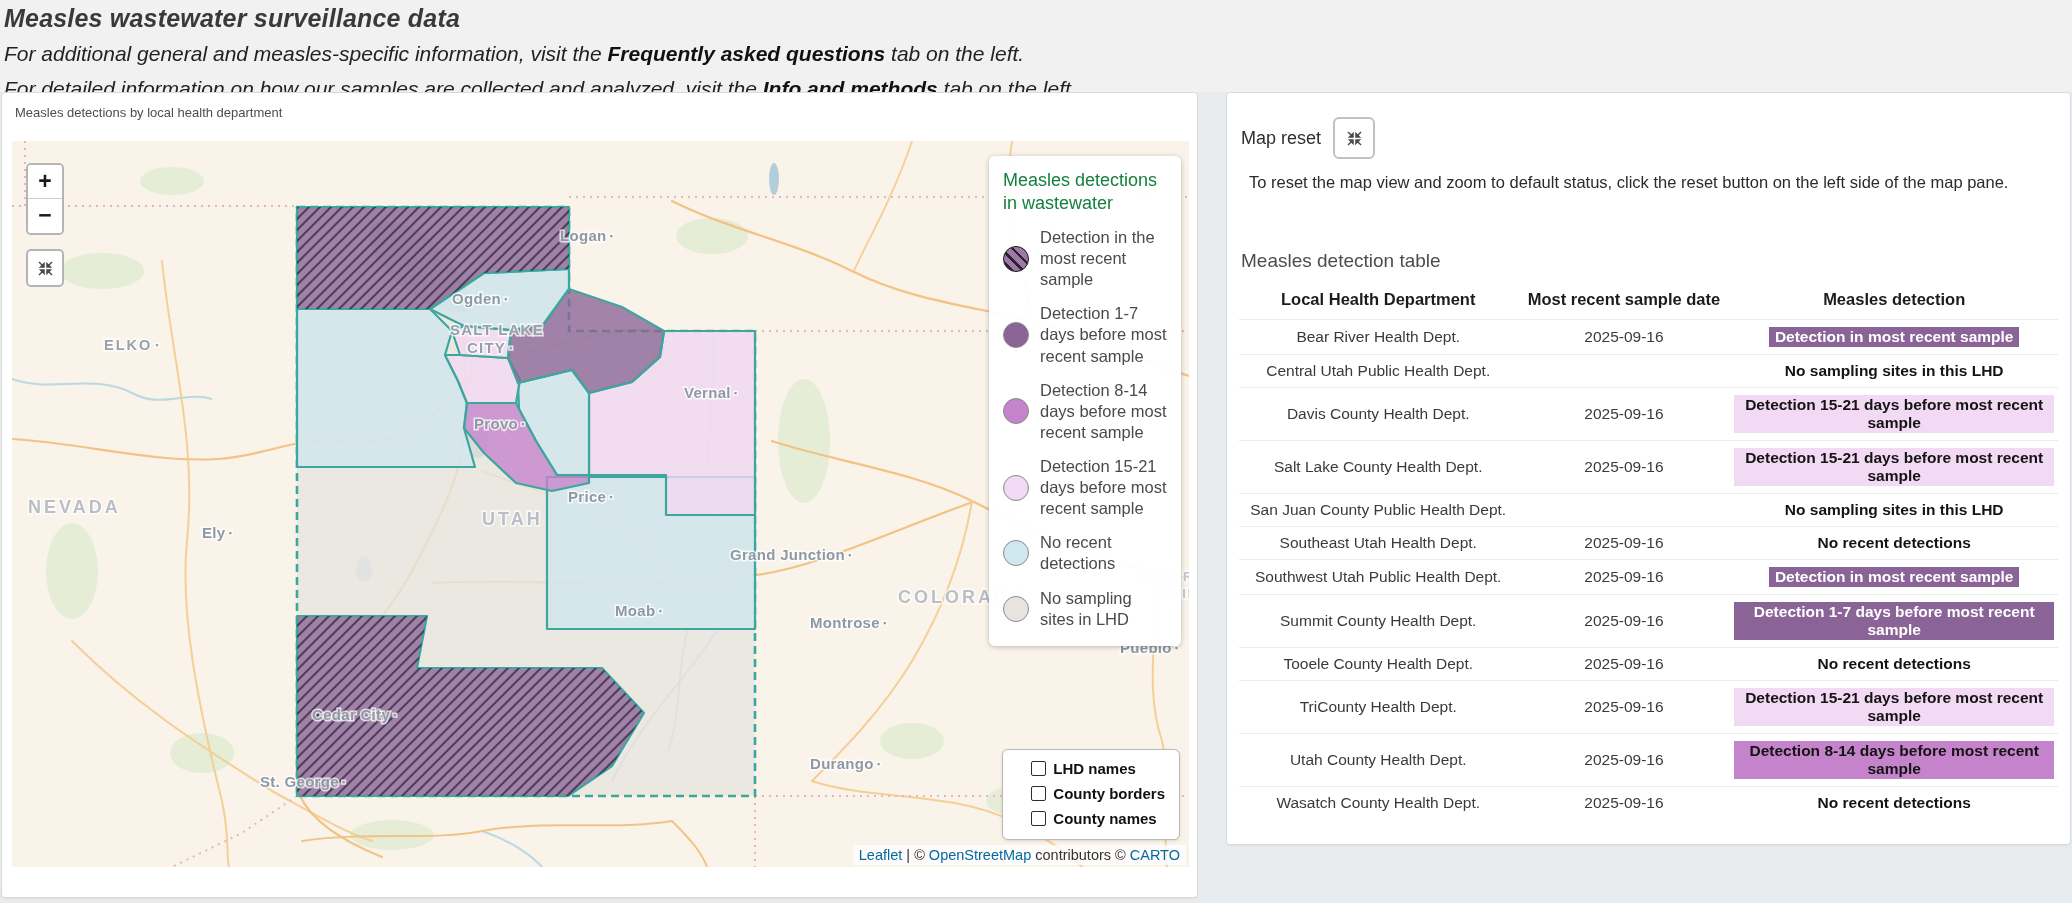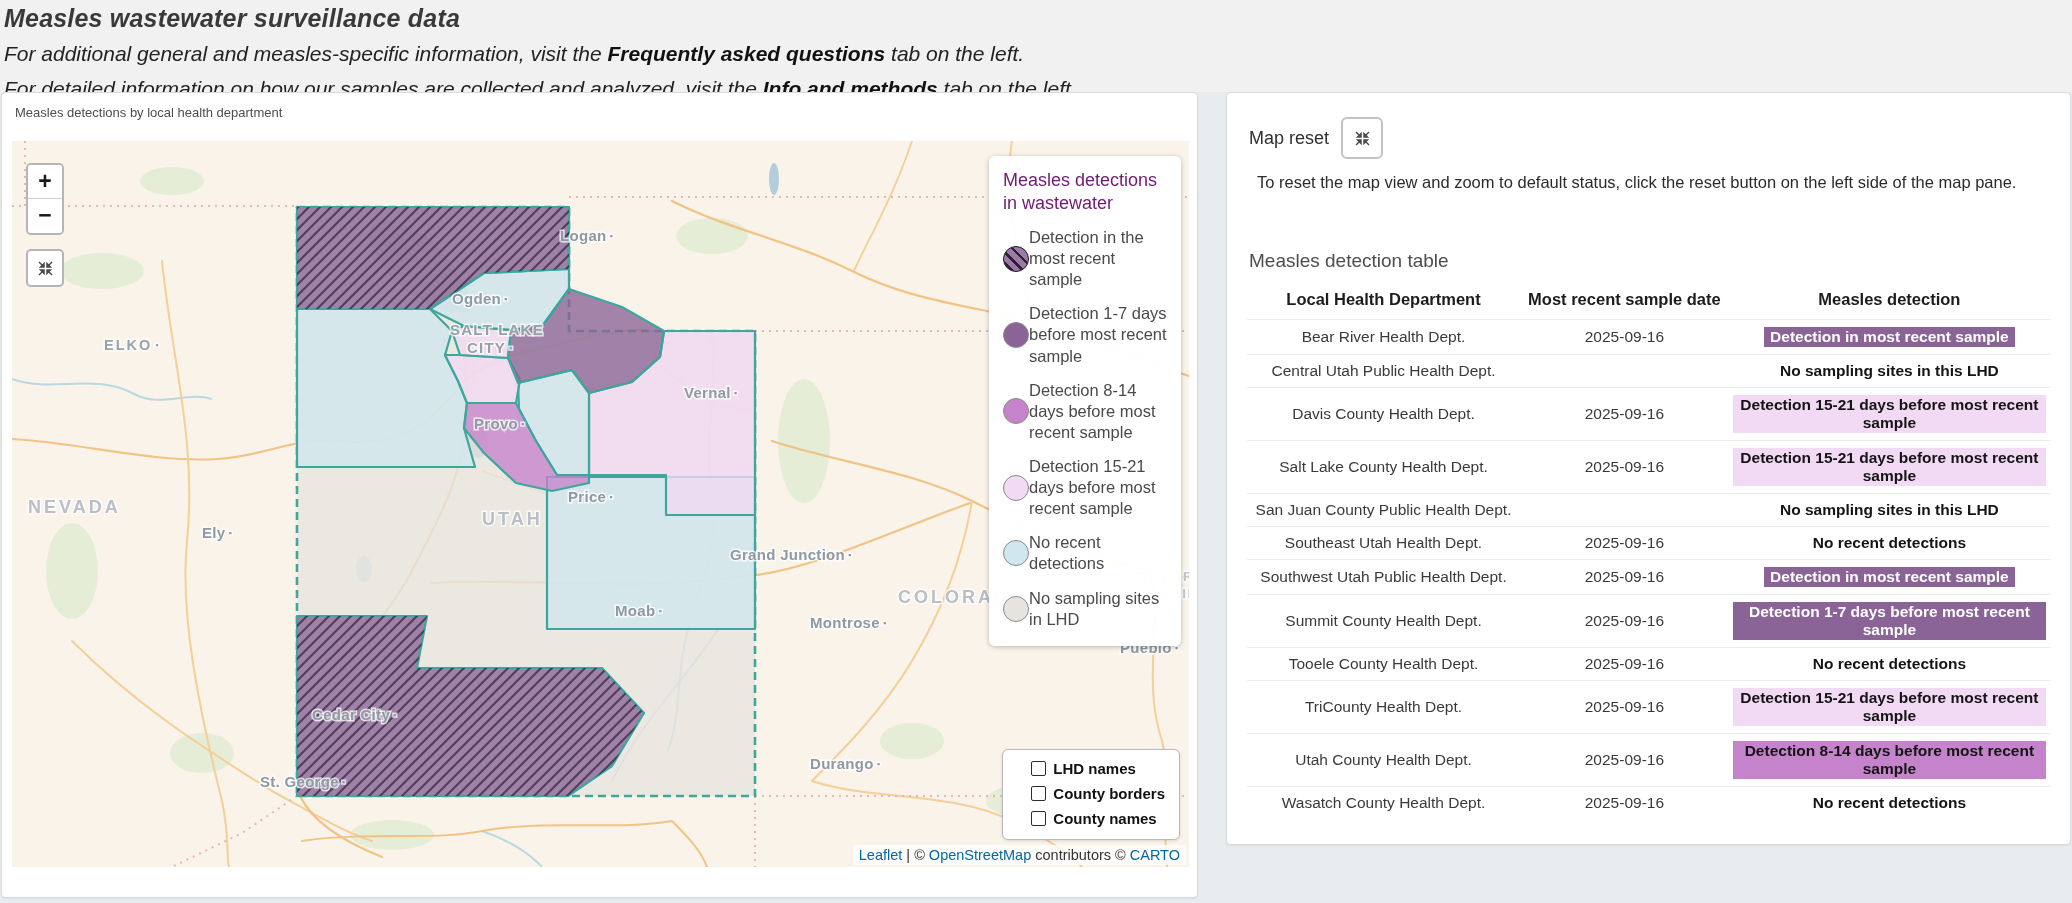--- a/index.html
+++ b/index.html
@@ -11,40 +11,40 @@
   
   .hdr { position:absolute; left:4px; top:4px;font-style:italic; }
   .hdr h1 { font-size:25px; font-weight:700; color:#37393b; letter-spacing:.2px; }
   .hdr p { font-size:21px; color:#222; margin-top:7px; line-height:1.35; }
   .hdr p b { color:#111; }
 
   
   .card { position:absolute; background:#fff; border:1px solid #d9dadb; border-radius:4px;
           box-shadow:0 1px 2px rgba(0,0,0,.05); }
   #map-card { left:1px; top:92px; width:1197px; height:806px; }
-  #right-card { left:1226px; top:92px; width:845px; height:753px; padding:18px 20px; }
+  #right-card { left:1226px; top:92px; width:845px; height:753px; padding:18px 12px; }
 
   .panel-title { font-size:13px; color:#4d4d4d; padding:12px 12px 0 13px; }
 
   
   #map { position:absolute; left:10px; top:48px; width:1177px; height:726px; background:#faf3e9; overflow:hidden; }
   #map svg.basemap { position:absolute; left:0; top:0; }
 
   .lf-ctl { position:absolute; background:#fff; border:2px solid rgba(120,120,120,.55); border-radius:5px; overflow:hidden; }
   #zoomctl { left:14px; top:22px; width:38px; }
   #zoomctl a { display:block; width:34px; height:34px; line-height:32px; text-align:center;
                font-size:23px; font-weight:700; color:#1a1a1a; text-decoration:none; background:#fff; cursor:pointer;}
   #zoomctl a:first-child { border-bottom:1px solid #cfcfcf; }
   #resetctl { left:14px; top:108px; width:38px; height:38px; display:flex; align-items:center; justify-content:center; cursor:pointer; }
 
   
   #legend { position:absolute; right:8px; top:15px; width:192px; background:rgba(255,255,255,.96);
             border-radius:6px; box-shadow:0 1px 5px rgba(0,0,0,.25); padding:13px 12px 16px 14px; }
-  #legend h3 { font-size:18px; font-weight:400; color:#701a75; line-height:1.25; margin-bottom:12px; }
-  .lg-item { display:flex; align-items:center; margin-top:13px; }
+  #legend h3 { font-size:18px; font-weight:400; color:#15803d; line-height:1.25; margin-bottom:12px; }
+  .lg-item { display:flex; align-items:center; gap:11px; margin-top:13px; }
   .lg-swatch { flex:0 0 26px; width:26px; height:26px; border-radius:50%; border:1px solid #8b8b8b; position:relative; overflow:hidden;}
   .lg-swatch.hatched { border:1.5px solid #1c1c1c; }
   .lg-swatch.hatched::after { content:""; position:absolute; inset:-8px;
      background:repeating-linear-gradient(45deg, rgba(25,15,35,.85) 0 2.5px, transparent 2.5px 8px); }
   .lg-label { font-size:16.5px; color:#4a4a4a; line-height:1.28; }
 
   
   #layers { position:absolute; right:9px; bottom:27px; background:#fff; border:1px solid #b9b9b9;
             border-radius:6px; padding:10px 14px 12px 12px; box-shadow:0 1px 3px rgba(0,0,0,.12);}
   .layer-row { display:flex; align-items:center; gap:7px; margin-top:8px; cursor:pointer;padding-left:16px;}

